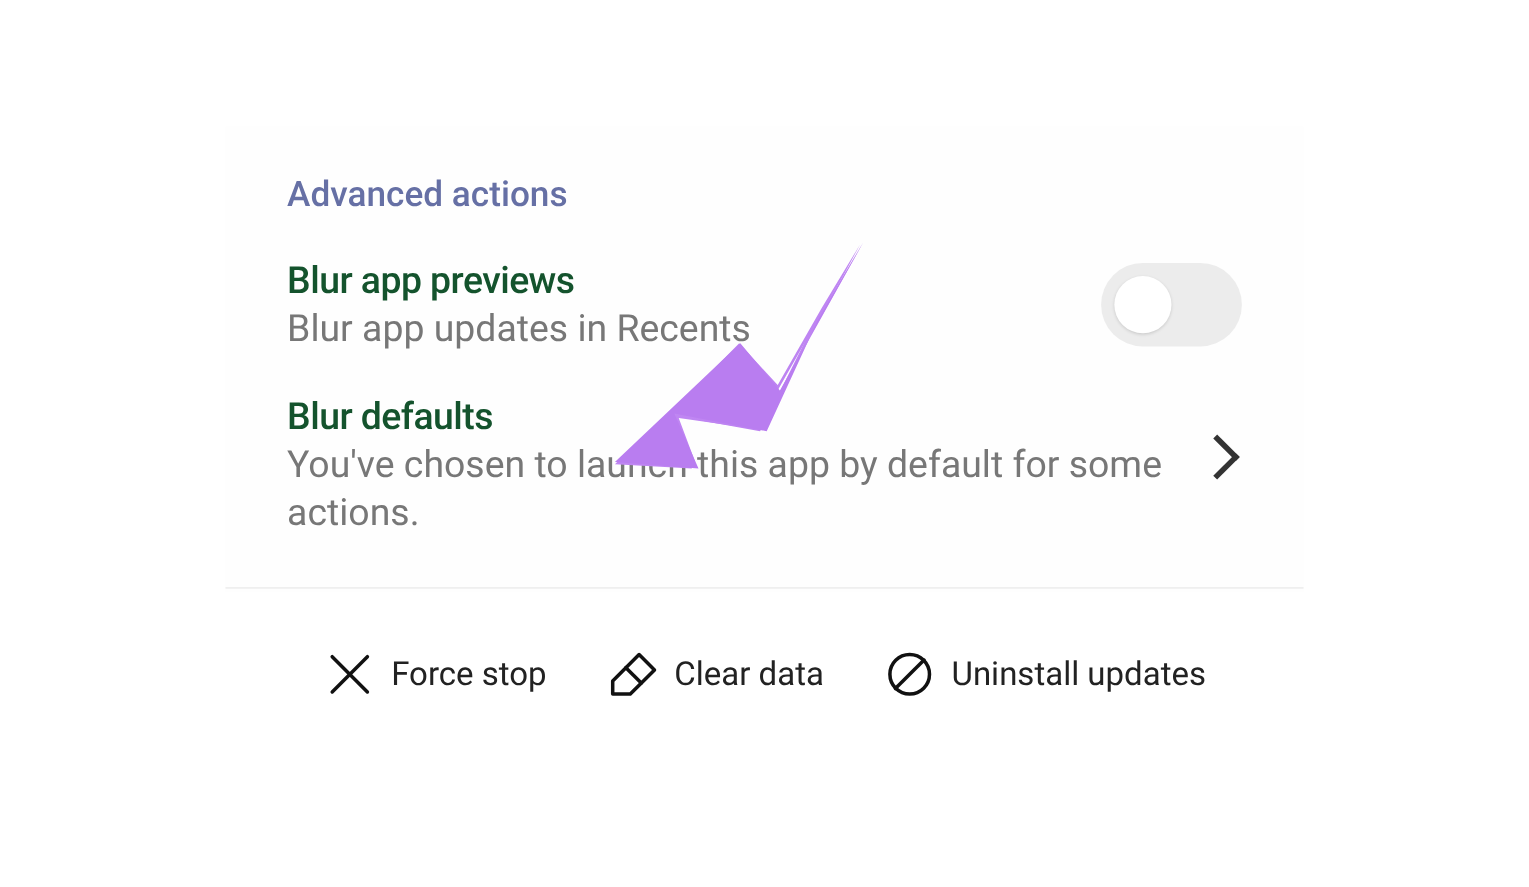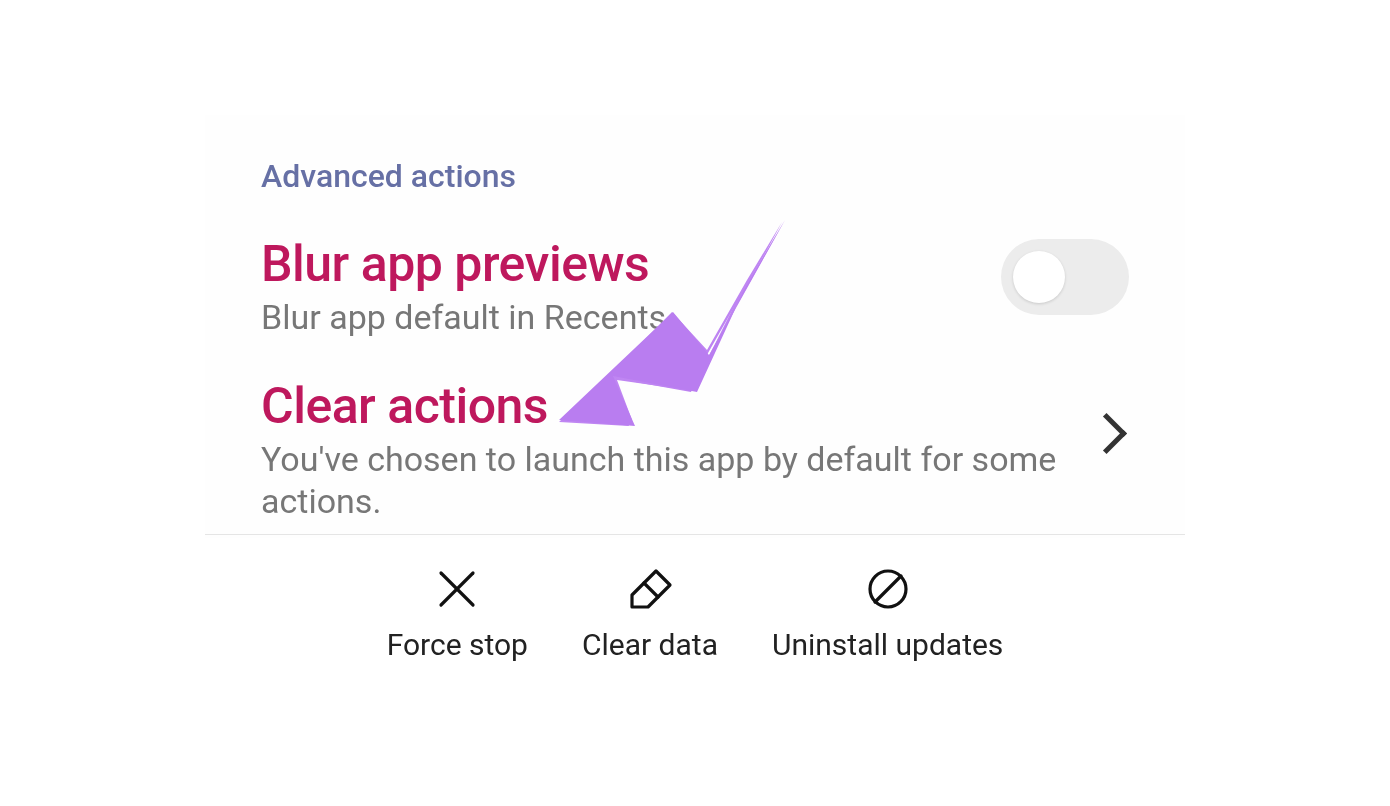--- a/index.html
+++ b/index.html
@@ -19,23 +19,23 @@
   }
   .row{
     display:flex;
     align-items:flex-start;
     padding:16px 56px 4px 56px;
     position:relative;
   }
   .row.clickable{cursor:pointer;}
   .row-text{flex:1;min-width:0;}
   .row-title{
-    font-size:50px;
+    font-size:34px;
     font-weight:500;
-    color:#be185d;
+    color:#14532d;
     line-height:1.1;
     margin-bottom:4px;
     letter-spacing:-0.5px;
   }
   .row-sub{
     font-size:34px;
     color:#777;
     line-height:1.25;
     font-weight:400;
   }
@@ -68,21 +68,21 @@
     position:absolute;left:205px;top:534px;width:980px;height:1px;
     background:#e5e5e5;
   }
   
   .bottombar{
     position:absolute;left:205px;top:538px;width:980px;height:150px;
     display:flex;justify-content:center;align-items:center;gap:54px;
     background:#fff;
   }
   .action{
-    display:flex;flex-direction:column;align-items:center;gap:14px;
+    display:flex;flex-direction:row;align-items:center;gap:14px;
     cursor:pointer;
   }
   .action .lbl{font-size:30px;color:#222;font-weight:400;}
   .action svg{width:48px;height:48px;stroke:#111;fill:none;stroke-width:3.2;stroke-linecap:round;stroke-linejoin:round;}
   
   .arrow-annot{
     position:absolute;
     left:557px; top:220px;
     width:240px;height:220px;
     pointer-events:none;
@@ -93,32 +93,32 @@
 </head>
 <body>
 
 <div class="screen">
 
   <div class="section-header">Advanced actions</div>
 
   <div class="row clickable">
     <div class="row-text">
       <div class="row-title">Blur app previews</div>
-      <div class="row-sub">Blur app default in Recents</div>
+      <div class="row-sub">Blur app updates in Recents</div>
     </div>
     <div class="row-ctrl">
       <div class="toggle">
         <div class="knob"></div>
       </div>
     </div>
   </div>
 
   <div class="row row2 clickable">
     <div class="row-text">
-      <div class="row-title">Clear actions</div>
+      <div class="row-title">Blur defaults</div>
       <div class="row-sub">You've chosen to launch this app by default for some actions.</div>
     </div>
     <div class="row-ctrl">
       <div class="chevron"></div>
     </div>
   </div>
 </div>
 
 <div class="divider"></div>
 

